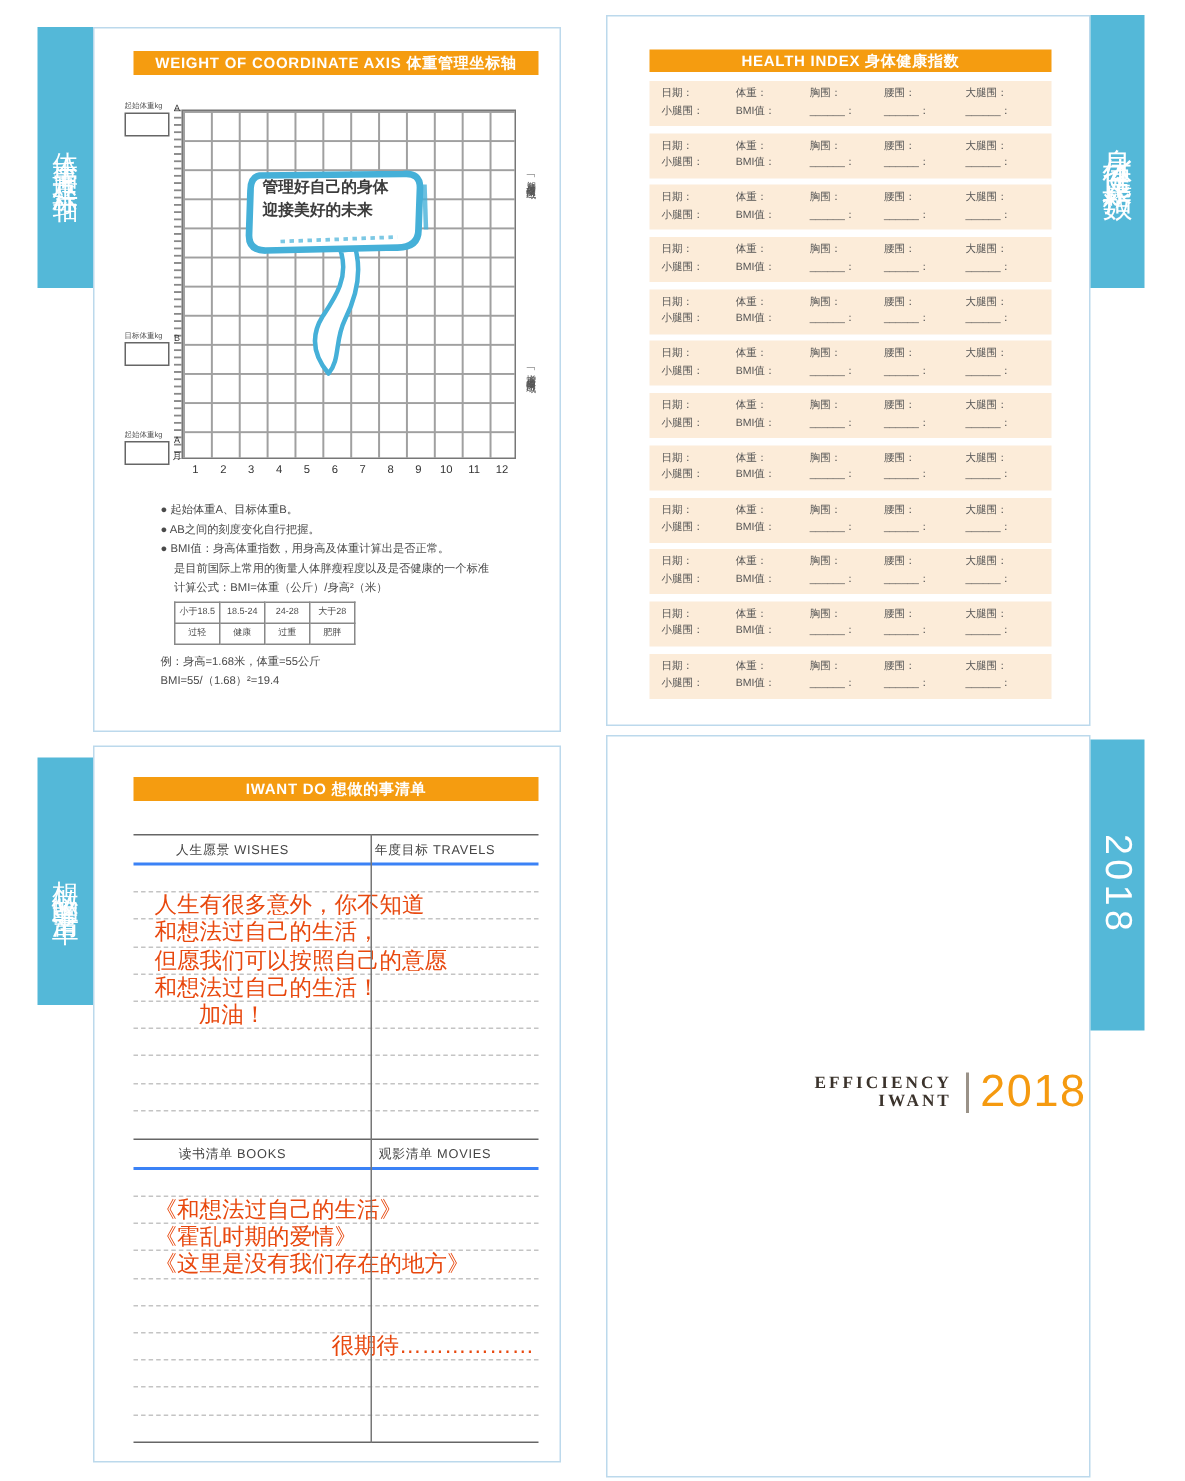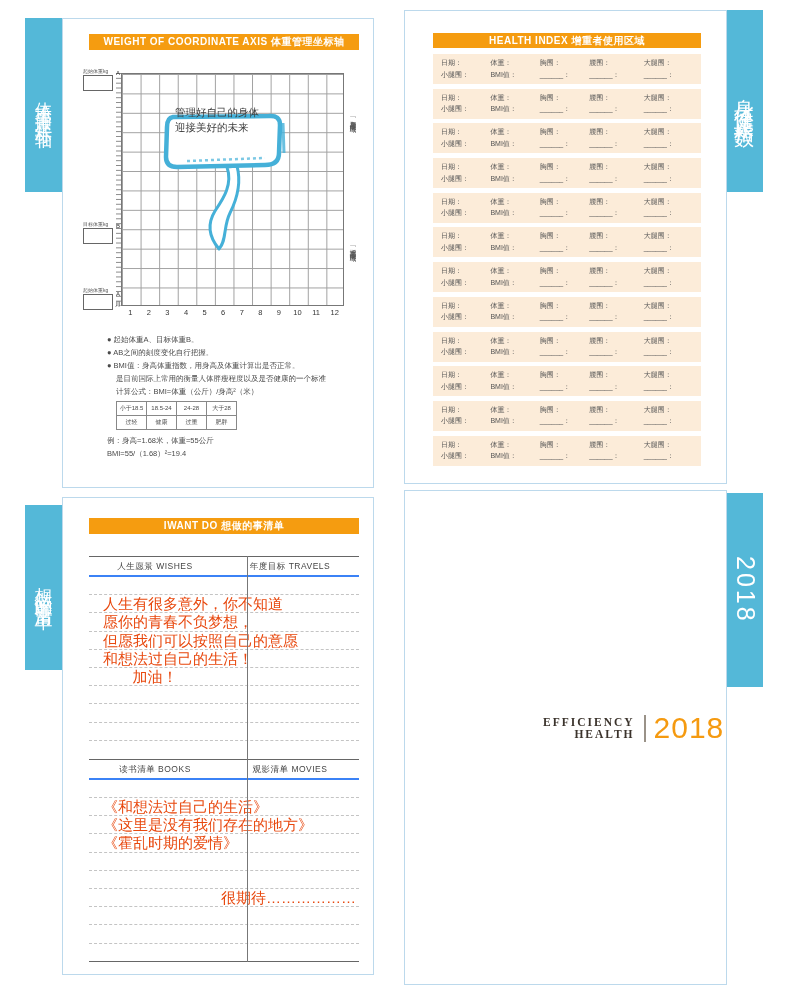--- a/index.html
+++ b/index.html
@@ -43,21 +43,21 @@
   .ylab .bx{width:28px;height:14px;border:1px solid #666;background:#fff;margin-top:1px;}
   #ylab-0{top:49px;} #ylab-1{top:202px;} #ylab-2{top:268px;}
   .axletter{position:absolute;font-size:6px;color:#333;}
   #ax-a1{left:53px;top:51px;} #ax-b{left:53px;top:204px;}
   #ax-a2{left:53px;top:272px;} #ax-month{left:52px;top:281px;}
   .rnote{position:absolute;left:285px;writing-mode:vertical-rl;text-orientation:upright;
          font-size:6.5px;color:#555;letter-spacing:1px;}
   #rnote-top{top:95px;} #rnote-bottom{top:224px;}
 
   .bubble-svg{position:absolute;left:94px;top:88px;width:140px;height:150px;}
-  .bub-text{position:absolute;left:112px;top:86px;width:112px;font-size:10.5px;font-weight:normal;
+  .bub-text{position:absolute;left:112px;top:99px;width:112px;font-size:10.5px;font-weight:bold;
             color:#3c3c3c;line-height:15px;}
 
   .notes{position:absolute;left:44px;top:314px;width:266px;font-size:7.5px;color:#4a4a4a;line-height:13px;}
   .notes .ind{padding-left:9px;}
   .bmi-tbl{border-collapse:collapse;margin:3px 0 4px 9px;}
   .bmi-tbl td{border:1px solid #888;width:29px;height:10px;text-align:center;
               font-size:6px;color:#4a4a4a;padding:0;}
 
   
   .hi-rows{position:absolute;left:28px;top:43px;width:268px;}
@@ -177,21 +177,21 @@
         <td>肥胖</td>
       </tr>
     </tbody>
       </table>
     <div>例：身高=1.68米，体重=55公斤</div>
     <div>BMI=55/（1.68）²=19.4</div>
   </div>
 </div>
 
 <div class="page" id="page-tr">
-  <div class="obar">HEALTH INDEX  增重者使用区域</div>
+  <div class="obar">HEALTH INDEX  身体健康指数</div>
   <div class="hi-rows">
       <div class="hi-block">
         <div class="hi-line">
           <span class="hi-cell hi-c0">日期：</span>
           <span class="hi-cell hi-c1">体重：</span>
           <span class="hi-cell hi-c2">胸围：</span>
           <span class="hi-cell hi-c3">腰围：</span>
           <span class="hi-cell hi-c4">大腿围：</span>
         </div>
         <div class="hi-line">
@@ -392,21 +392,21 @@
       <div class="rows">
           <div class="todo-row">
             <div class="todo-cell left"></div>
             <div class="todo-cell right"></div>
           </div>
           <div class="todo-row">
             <div class="todo-cell left">人生有很多意外，你不知道</div>
             <div class="todo-cell right"></div>
           </div>
           <div class="todo-row">
-            <div class="todo-cell left">愿你的青春不负梦想，</div>
+            <div class="todo-cell left">和想法过自己的生活，</div>
             <div class="todo-cell right"></div>
           </div>
           <div class="todo-row">
             <div class="todo-cell left">但愿我们可以按照自己的意愿</div>
             <div class="todo-cell right"></div>
           </div>
           <div class="todo-row">
             <div class="todo-cell left">和想法过自己的生活！</div>
             <div class="todo-cell right"></div>
           </div>
@@ -440,25 +440,25 @@
       <div class="rows">
           <div class="todo-row">
             <div class="todo-cell left"></div>
             <div class="todo-cell right"></div>
           </div>
           <div class="todo-row">
             <div class="todo-cell left">《和想法过自己的生活》</div>
             <div class="todo-cell right"></div>
           </div>
           <div class="todo-row">
+            <div class="todo-cell left">《霍乱时期的爱情》</div>
+            <div class="todo-cell right"></div>
+          </div>
+          <div class="todo-row">
             <div class="todo-cell left">《这里是没有我们存在的地方》</div>
-            <div class="todo-cell right"></div>
-          </div>
-          <div class="todo-row">
-            <div class="todo-cell left">《霍乱时期的爱情》</div>
             <div class="todo-cell right"></div>
           </div>
           <div class="todo-row">
             <div class="todo-cell left"></div>
             <div class="todo-cell right"></div>
           </div>
           <div class="todo-row">
             <div class="todo-cell left"></div>
             <div class="todo-cell right"></div>
           </div>
@@ -481,18 +481,18 @@
         </div>
     </div>
     <div class="todo-divider"></div>
   </div>
 </div>
 
 <div class="page" id="page-br">
   <div class="brand">
     <div class="brand-names">
       <div>EFFICIENCY</div>
-      <div>HEALTH</div>
+      <div>IWANT</div>
     </div>
     <div class="brand-div"></div>
     <div class="brand-year">2018</div>
   </div>
 </div>
 
 </body></html>

